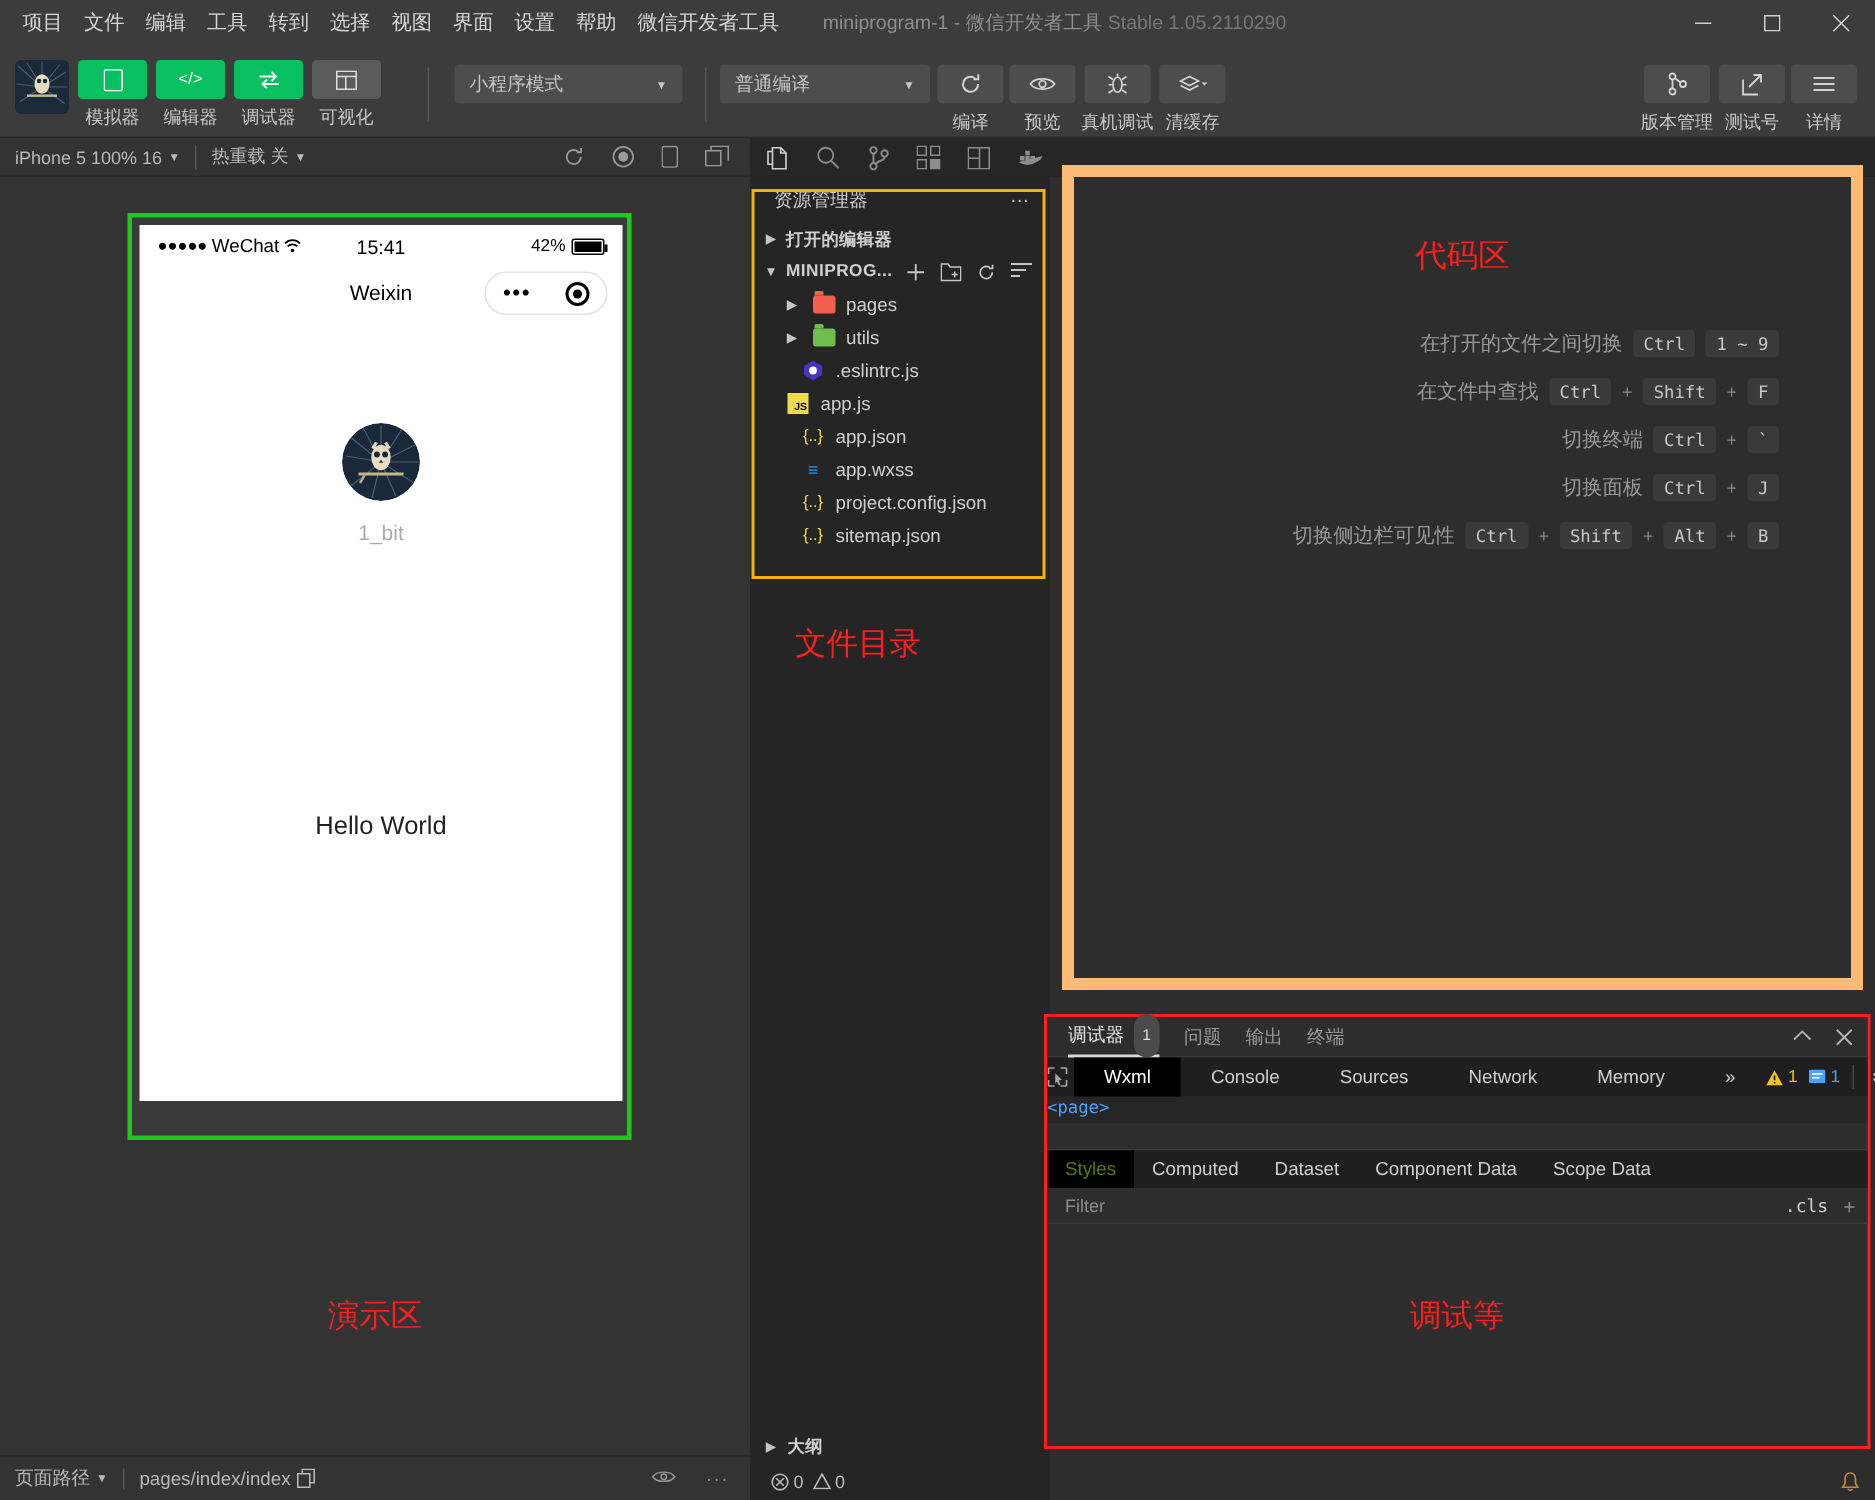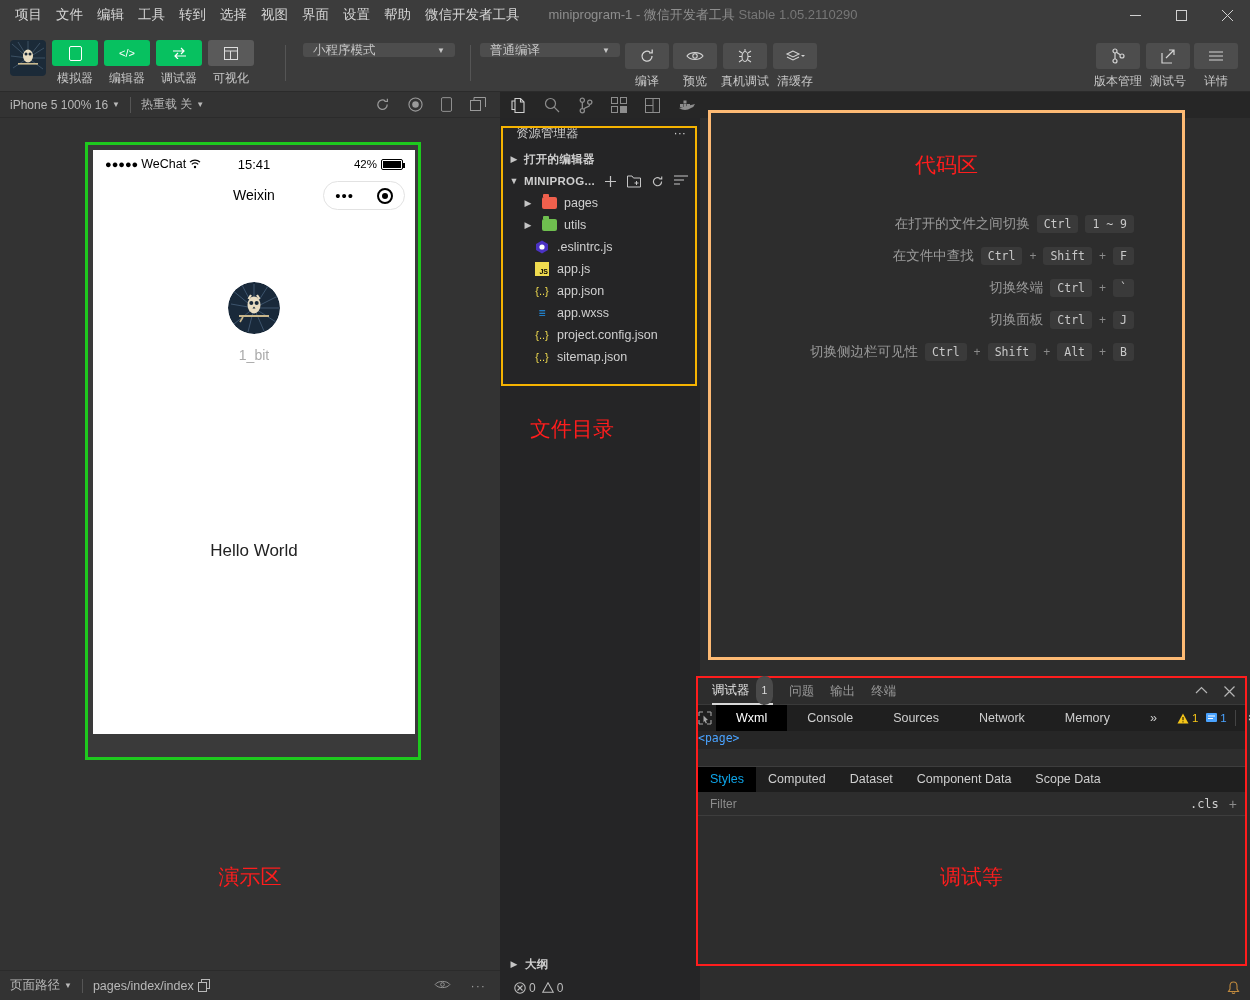--- a/index.html
+++ b/index.html
@@ -38,21 +38,21 @@
   .tb-btn {
     width:46px; height:26px; border-radius:3px;
     display:flex; align-items:center; justify-content:center;
     color:#fff; font-size:12px; cursor:default;
   }
   .tb-btn.green { background:#07c160; }
   .tb-btn.grey  { background:#5a5a5a; }
   .tb-cell { display:flex; flex-direction:column; align-items:center; gap:4px; }
   .tb-label { font-size:12px; color:#c8c8c8; white-space:nowrap; }
   .tb-select {
-    height:14px; background:#4d4d4d; border-radius:3px; color:#c6c6c6;
+    height:26px; background:#4d4d4d; border-radius:3px; color:#c6c6c6;
     font-size:12.5px; display:flex; align-items:center; padding:0 10px;
     justify-content:space-between;
   }
   .tb-sep { width:1px; height:36px; background:#555; }
   .tb-icon-btn {
     width:44px; height:26px; background:#4d4d4d; border-radius:3px;
     display:flex; align-items:center; justify-content:center; color:#d4d4d4;
   }
 
   
@@ -137,22 +137,22 @@
   .folder::before{content:"";position:absolute;left:1px;top:-3px;width:6px;height:3px;border-radius:1px 1px 0 0;background:inherit;}
   .exp-caption { position:absolute; left:530px; top:415px; color:#ff1d1d; font-size:21px; }
   .outline-bar {
     position:absolute; left:500px; top:953px; width:200px; height:22px;
     background:#252526; display:flex; align-items:center; gap:5px; padding-left:8px;
     font-size:12px; color:#cfcfcf;
   }
 
   
   .code-area {
-    position:absolute; left:708px; top:110px; width:477px; height:550px;
-    background:#2d2d2d; border:3px solid #fdba74;
+    position:absolute; left:708px; top:110px; width:534px; height:550px;
+    background:#2d2d2d; border:8px solid #fdba74;
   }
   .code-title { text-align:center; margin-top:38px; color:#ff1d1d; font-size:21px; }
   .shortcuts { margin-top:36px; padding-right:48px; }
   .sc-row { display:flex; align-items:center; justify-content:flex-end; gap:7px; margin-bottom:14px;}
   .sc-label { color:#9a9a9a; font-size:13.5px; }
   .key {
     background:#3a3a3a; border-radius:3px; padding:2px 7px;
     font-size:11.5px; color:#c9c9c9; min-width:18px; text-align:center;
     font-family:"DejaVu Sans Mono", monospace;
   }
@@ -184,21 +184,21 @@
   .warn { color:#f5c518; font-size:11.5px; display:flex; align-items:center; gap:3px;}
   .info { color:#4aa3ff; font-size:11.5px; display:flex; align-items:center; gap:3px;}
   .code-line { height:18px; background:#262626; font-size:11.5px; color:#4aa3ff;
     font-family:"DejaVu Sans Mono", monospace; overflow:hidden;}
   .wxml-split { height:18px; background:#2d2d2d; border-bottom:1px solid #3d3d3d;}
   .style-tabs {
     height:25px; background:#1f1f1f; display:flex; align-items:center;
     font-size:12.5px; color:#cfcfcf;
   }
   .style-tab { padding:0 12px; height:25px; line-height:25px;}
-  .style-tab.active { background:#000; color:#0ea5e9;}
+  .style-tab.active { background:#000; color:#4d7c0f;}
   .filter-row {
     height:24px; display:flex; align-items:center; background:#2d2d2d;
     border-bottom:1px solid #3d3d3d; font-size:12px; color:#8c8c8c;
   }
   .filter-row .ftxt { padding-left:12px; }
   .filter-row .cls { margin-left:auto; font-family:"DejaVu Sans Mono", monospace;
     color:#cfcfcf; font-size:12px; padding-right:10px; }
   .dbg-caption { text-align:center; margin-top:47px; color:#ff1d1d; font-size:21px;}
 
   
@@ -603,21 +603,21 @@
     </div>
     <div class="exp-row file-row" style="padding-left:34px;">
       <span class="fi">
         <svg width="14" height="14" viewBox="0 0 14 14">
             <polygon points="7,0.5 13,4 13,10 7,13.5 1,10 1,4" fill="#4b32c3"></polygon>
             <circle cx="7" cy="7" r="2.6" fill="#fff"></circle>
           </svg>
       </span>
       <span>.eslintrc.js</span>
     </div>
-    <div class="exp-row file-row" style="padding-left:34px;align-items:center;">
+    <div class="exp-row file-row" style="padding-left:24px;align-items:center;">
       <span class="fi">
         <span style="background:#f0db4f;color:#000;font-size:7px;font-weight:bold;width:14px;height:14px;display:flex;align-items:flex-end;justify-content:flex-end;padding:1px;">JS</span>
       </span>
       <span>app.js</span>
     </div>
     <div class="exp-row file-row" style="padding-left:34px;">
       <span class="fi">
           <span style="color:#f0db4f;font-size:11px;">{..}</span>
         </span>
       <span>app.json</span>

